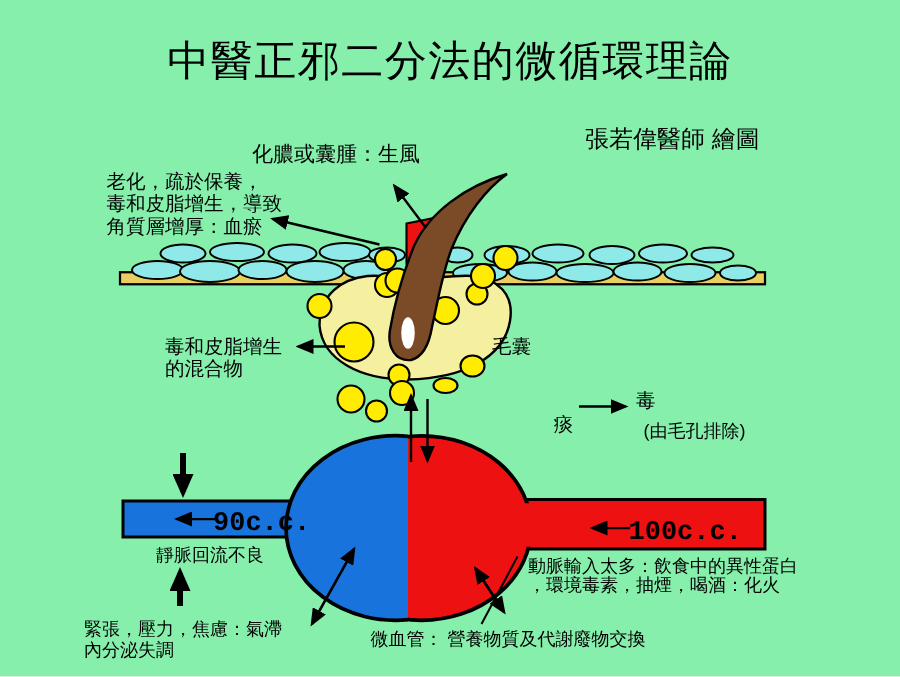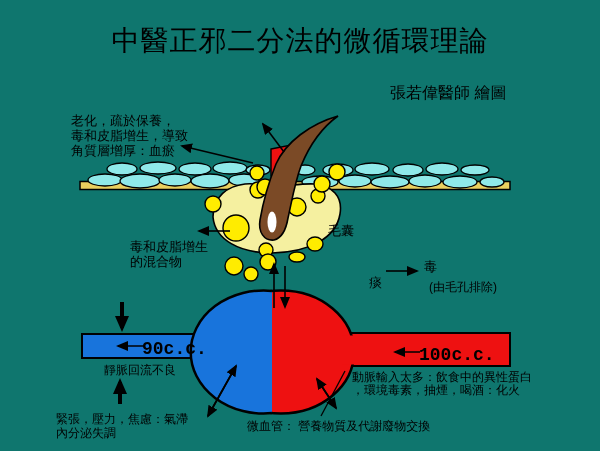--- a/index.html
+++ b/index.html
@@ -1,16 +1,16 @@
 <!DOCTYPE html>
 <html style="--c-artery_red: #ee1111; --c-vein_blue: #1874dc; --c-corneum_cyan: #8fe9e9; --c-skin_tan: #e9cf5f; --c-follicle_cream: #f5f0a0; --c-sebum_yellow: #ffec00; --c-hair_brown: #7b4a26; --c-outline_black: #000000; --c-background: #ffffff;"><head>
 <meta charset="utf-8">
 <style>
   html,body{margin:0;padding:0;background:#fff;}
-  .stage{position:relative;width:600px;height:451px;background:#0f766e;overflow:hidden;
+  .stage{position:relative;width:600px;height:451px;background:#86efac;overflow:hidden;
          font-family:"Liberation Sans","DejaVu Sans",sans-serif;color:#000;}
   .stage svg{position:absolute;left:0;top:0;}
   .title{position:absolute;left:0;top:22px;width:600px;text-align:center;
          font-family:"Liberation Serif","DejaVu Serif",serif;
          font-size:28px;letter-spacing:1px;white-space:nowrap;}
   .lbl{position:absolute;font-size:13px;line-height:15px;white-space:pre-line;}
   .sm{font-size:12px;line-height:14px;}
   .flow{font-weight:bold;font-size:18px;white-space:nowrap;font-family:Liberation Mono, monospace;}
   .credit{position:absolute;left:390px;top:83px;font-size:16px;white-space:nowrap;}
 </style>
@@ -112,24 +112,25 @@
       <line x1="236" y1="366" x2="208" y2="416" marker-end="url(#ah)"></line>
       <line x1="336" y1="408" x2="317" y2="379" marker-end="url(#ah)"></line>
       <line x1="317" y1="379" x2="336" y2="408" marker-end="url(#ah)"></line>
       <line x1="345" y1="371" x2="321" y2="416" stroke-width="1.3"></line>
     </g>
   </svg>
 
   <div class="title">中醫正邪二分法的微循環理論</div>
   <div class="credit">張若偉醫師 繪圖</div>
 
+  <div class="lbl" style="left:168px;top:95px;font-size:14px;">化膿或囊腫：生風</div>
   <div class="lbl" style="left:71px;top:113px;">老化，疏於保養，
 毒和皮脂增生，導致
 角質層增厚：血瘀</div>
-  <div class="lbl" style="left:130px;top:223px;margin-top:16px;">毒和皮脂增生
+  <div class="lbl" style="left:110px;top:223px;">毒和皮脂增生
 的混合物</div>
   <div class="lbl" style="left:328px;top:223px;">毛囊</div>
   <div class="lbl" style="left:369px;top:275px;">痰</div>
   <div class="lbl" style="left:424px;top:259px;">毒</div>
   <div class="lbl sm" style="left:429px;top:280px;">(由毛孔排除)</div>
   <div class="flow" style="position:absolute;left:142px;top:339px;">90c.c.</div>
   <div class="lbl sm" style="left:104px;top:363px;">靜脈回流不良</div>
   <div class="lbl sm" style="left:56px;top:412px;">緊張，壓力，焦慮：氣滯
 內分泌失調</div>
   <div class="flow" style="position:absolute;left:419px;top:345px;">100c.c.</div>

